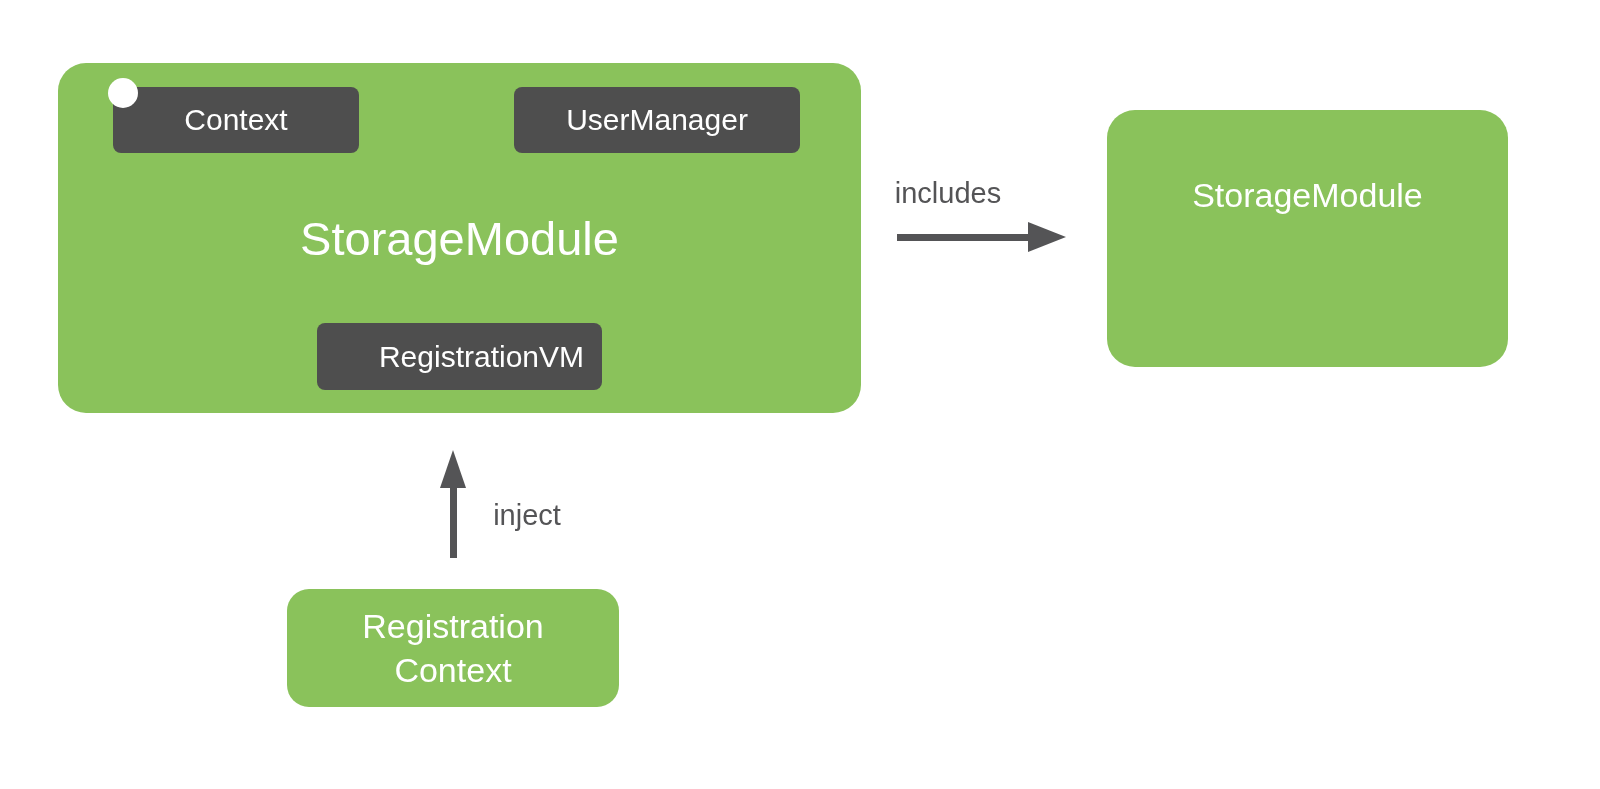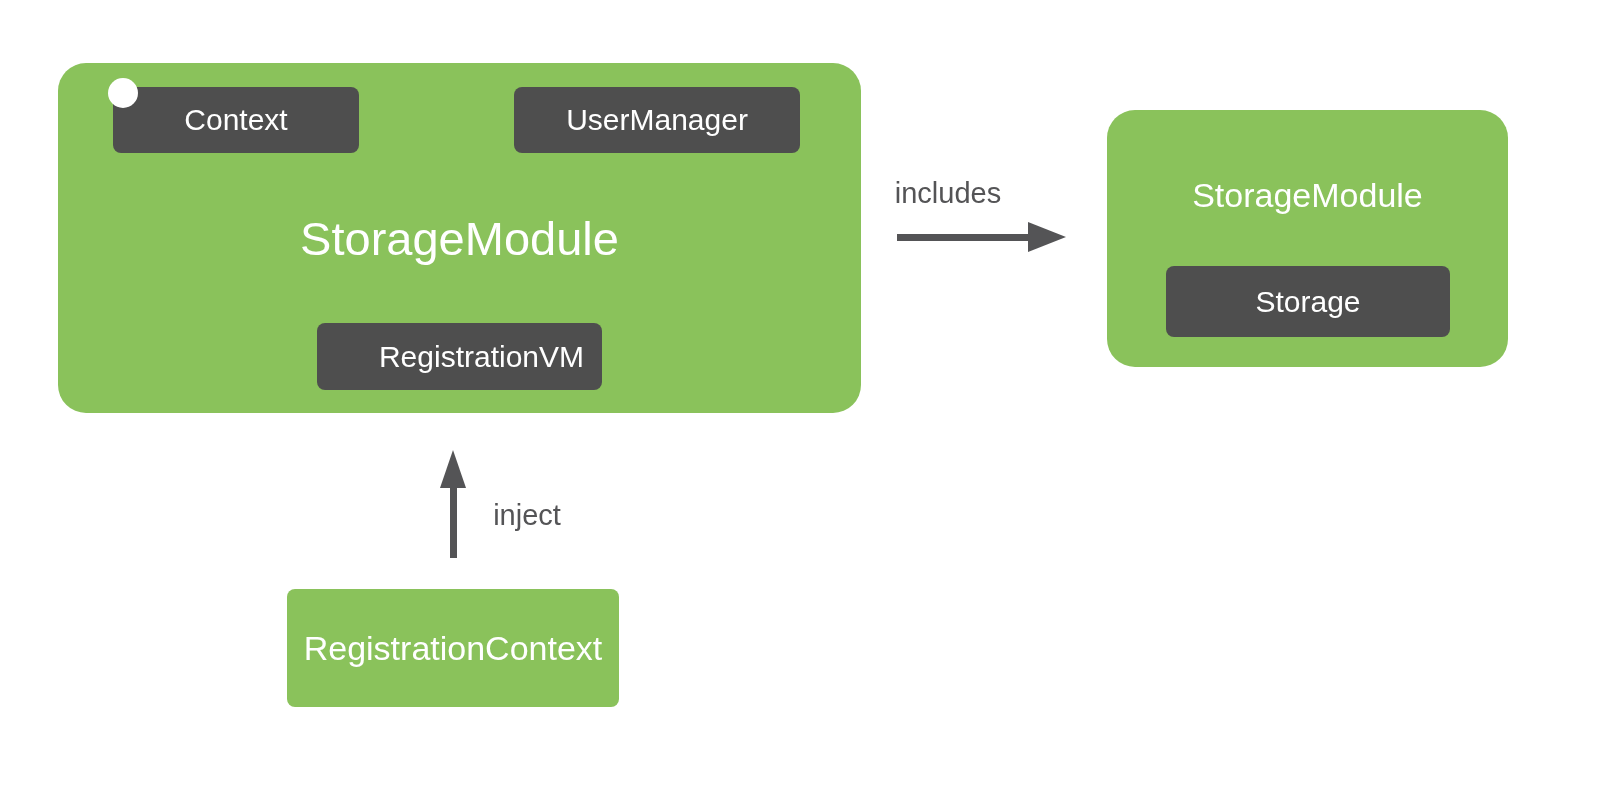--- a/index.html
+++ b/index.html
@@ -69,22 +69,22 @@
     left: 0; top: 55px; width: 100%; height: 60px;
     display: flex; align-items: center; justify-content: center;
     color: var(--white);
     font-size: 34px;
   }
   .storage-box { left: 59px; top: 156px; width: 284px; height: 71px; }
 
   
   .registration-activity {
     left: 287px; top: 589px; width: 332px; height: 118px;
-    border-radius: 8px;
-    display: flex; 
+    border-radius: 22px;
+    display: flex; flex-direction: column;
     align-items: center; justify-content: center;
     color: var(--white);
     font-size: 34px;
     line-height: 44px;
     text-align: center;
   }
 
   
   .arrow-label {
     position: absolute;
@@ -145,23 +145,20 @@
       <span>RegistrationVM</span>
     </div>
   </div>
 
   <div class="arrow-label includes-label">includes</div>
   <div class="includes-shaft"></div>
   <div class="includes-head"></div>
 
   <div class="green-node storage-module">
     <div class="module-label">StorageModule</div>
-    <div class="dark-box storage-box">
-      <span>Storage</span>
-    </div>
   </div>
 
   <div class="inject-head"></div>
   <div class="inject-shaft"></div>
   <div class="arrow-label inject-label">inject</div>
 
   <div class="green-node registration-activity">
     <span>Registration</span>
     <span>Context</span>
   </div>

